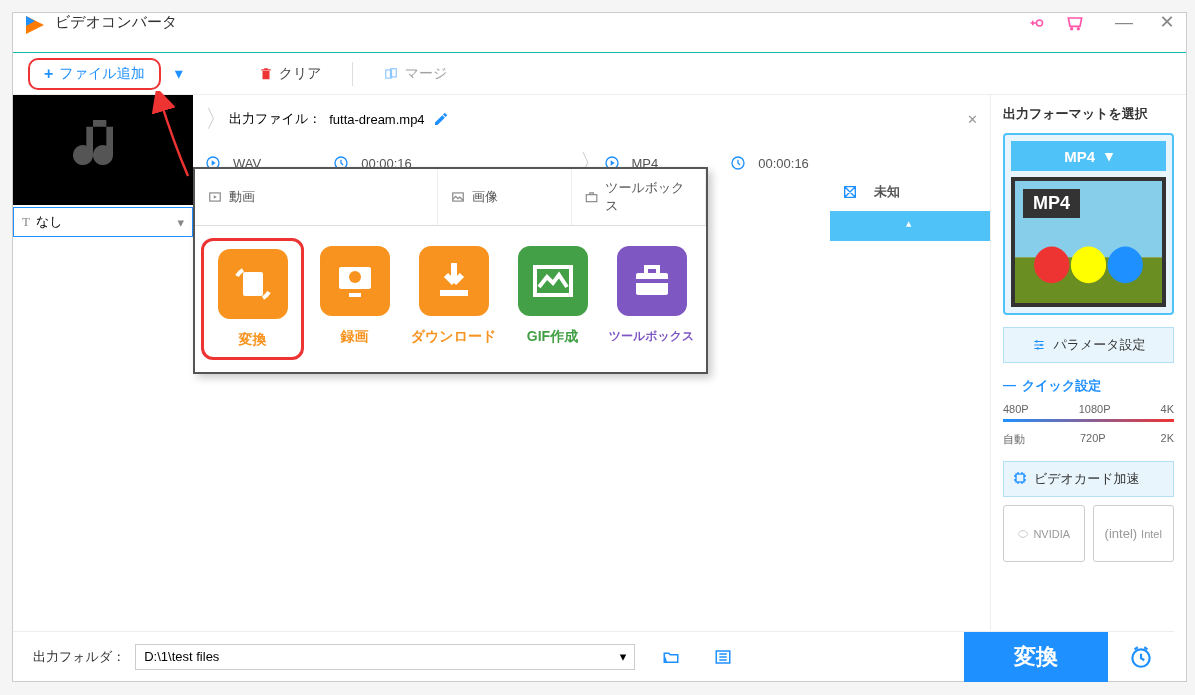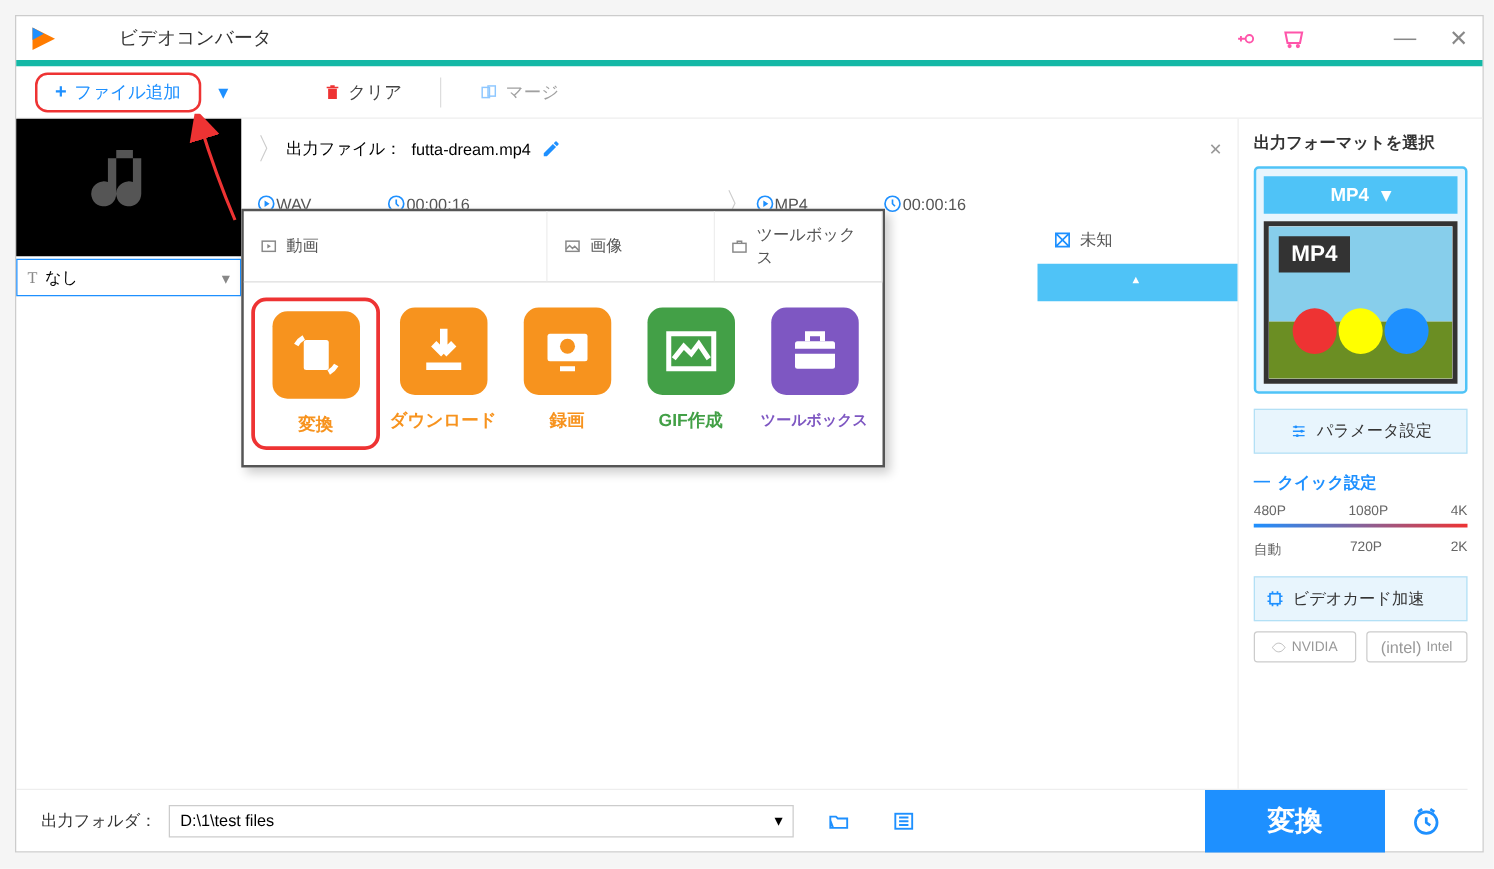--- a/index.html
+++ b/index.html
@@ -1,18 +1,18 @@
 <!DOCTYPE html>
 <html><head>
 <meta charset="utf-8">
 <style>
 * { margin: 0; padding: 0; box-sizing: border-box; font-family: "Meiryo", "Hiragino Sans", sans-serif; }
 body { background: #f5f5f5; width: 1195px; height: 695px; overflow: hidden; }
 .window { background: #fff; width: 1175px; height: 670px; margin: 12px; border: 1px solid #ccc; position: relative; }
-.titlebar { height: 40px; display: flex; align-items: center; padding: 0 10px; border-bottom: 5px solid #14b8a6; gap: 40px; }
+.titlebar { height: 40px; display: flex; align-items: flex-start; padding: 0 10px; border-bottom: 1px solid #14b8a6; }
 .app-icon { width: 24px; height: 24px; margin-right: 8px; }
 .app-title { font-size: 15px; color: #333; flex: 1; }
 .title-actions { display: flex; gap: 18px; align-items: center; }
 .title-actions svg, .title-actions span { color: #f5a; }
 .win-controls { display: flex; gap: 25px; margin-left: 30px; }
 .win-btn { width: 18px; height: 18px; display: flex; align-items: center; justify-content: center; cursor: pointer; color: #888; font-size: 18px; }
 
 .toolbar { height: 42px; display: flex; align-items: center; padding: 0 15px; gap: 10px; border-bottom: 1px solid #eee; }
 .tb-btn { display: flex; align-items: center; gap: 6px; padding: 6px 12px; font-size: 14px; color: #444; cursor: pointer; }
 .add-file-btn { border: 2px solid #e33; border-radius: 10px; padding: 5px 14px; color: #1e90ff; }
@@ -28,21 +28,21 @@
 .subtitle-row { height: 30px; border: 1px solid #1e90ff; display: flex; align-items: center; padding: 0 8px; margin-top: 2px; font-size: 13px; }
 .sub-T { margin-right: 6px; color: #888; font-family: serif; }
 .sub-drop { margin-left: auto; color: #888; }
 
 .center-col { flex: 1; position: relative; }
 .file-info-bar { display: flex; padding: 8px 12px; font-size: 13px; }
 .file-info-half { flex: 1; display: flex; align-items: center; gap: 8px; }
 .chevron-right { color: #ccc; font-size: 24px; }
 .close-x { color: #999; margin-left: auto; cursor: pointer; }
 .meta-row { display: flex; padding: 4px 12px; font-size: 13px; color: #555; align-items: center; }
-.meta-half { flex: 1; display: flex; align-items: center; }
+.meta-half { flex: 1; display: flex; align-items: center; gap: 12px; }
 .meta-icon { color: #1e90ff; }
 
 .arrow-annotation { position: absolute; left: 135px; top: 78px; z-index: 5; }
 
 .tools-panel { position: absolute; left: 0; top: 72px; width: 515px; border: 2px solid #555; background: #fff; box-shadow: 4px 4px 8px rgba(0,0,0,0.2); }
 .tools-tabs { display: flex; border-bottom: 1px solid #ddd; }
 .tools-tab { flex: 1; padding: 10px 12px; font-size: 13px; color: #555; display: flex; align-items: center; gap: 6px; border-right: 1px solid #eee; }
 .tools-grid { display: flex; padding: 20px 10px; gap: 10px; }
 .tool-card { flex: 1; display: flex; flex-direction: column; align-items: center; gap: 12px; cursor: pointer; }
 .tool-card.highlighted { border: 3px solid #e33; border-radius: 12px; padding: 8px 4px; margin: -8px -4px; }
@@ -54,26 +54,26 @@
 .format-box { border: 2px solid #4fc3f7; border-radius: 4px; padding: 6px; background: #e8f5fd; }
 .format-title { background: #4fc3f7; color: #fff; text-align: center; padding: 6px; font-size: 15px; font-weight: bold; display: flex; align-items: center; justify-content: center; gap: 10px; }
 .format-thumb { width: 100%; height: 130px; background: #fff; border: 4px solid #333; margin-top: 6px; position: relative; overflow: hidden; }
 .format-thumb-label { position: absolute; top: 8px; left: 8px; background: #333; color: #fff; padding: 4px 10px; font-size: 18px; font-weight: bold; }
 .param-btn { margin-top: 12px; background: #e8f5fd; border: 1px solid #b3e0f5; padding: 8px; text-align: center; font-size: 13px; color: #333; cursor: pointer; display: flex; align-items: center; justify-content: center; gap: 6px; }
 .quick-settings { margin-top: 14px; }
 .quick-header { font-size: 13px; color: #1e90ff; display: flex; gap: 6px; font-weight: bold; }
 .res-labels { display: flex; justify-content: space-between; font-size: 11px; color: #666; margin-top: 8px; }
 .res-labels2 { display: flex; justify-content: space-between; font-size: 11px; color: #666; margin-top: 10px; }
 .res-slider { height: 3px; background: linear-gradient(to right, #1e90ff, #e33); margin-top: 4px; }
-.gpu-btn { margin-top: 14px; background: #e8f5fd; padding: 8px; font-size: 13px; color: #333; display: flex; align-items: center; gap: 6px; cursor: pointer; border: 1px solid #b3e0f5; }
+.gpu-btn { margin-top: 14px; background: #e8f5fd; padding: 8px; font-size: 13px; color: #333; display: flex; align-items: flex-start; gap: 6px; cursor: pointer; border: 1px solid #b3e0f5; }
 .gpu-chips { display: flex; gap: 8px; margin-top: 8px; }
-.gpu-chip { flex: 1; border: 1px solid #ccc; border-radius: 3px; font-size: 11px; color: #999; padding: 4px 6px; text-align: center; display: flex; align-items: center; gap: 4px; justify-content: center; }
+.gpu-chip { flex: 1; border: 1px solid #ccc; border-radius: 3px; font-size: 11px; color: #999; padding: 20px 6px; text-align: center; display: flex; align-items: center; gap: 4px; justify-content: center; }
 
 .extra-meta { position: absolute; right: 0; top: 84px; width: 160px; display: flex; flex-direction: column; gap: 6px; }
-.extra-row { display: flex; align-items: center; gap: 6px; font-size: 13px; color: #555; padding: 4px 12px; }
+.extra-row { display: flex; align-items: center; gap: 16px; font-size: 13px; color: #555; padding: 4px 12px; font-weight: bold; }
 .edit-bar { background: #4fc3f7; height: 30px; display: flex; align-items: center; justify-content: center; color: #fff; }
 
 .bottom-bar { position: absolute; bottom: 0; left: 0; right: 12px; height: 50px; display: flex; align-items: center; padding: 0 20px; border-top: 1px solid #eee; }
 .out-label { font-size: 13px; color: #333; margin-right: 10px; }
 .out-input { flex: 0 0 500px; height: 26px; border: 1px solid #ccc; padding: 0 8px; font-size: 13px; display: flex; align-items: center; justify-content: space-between; }
 .out-icons { display: flex; gap: 30px; margin-left: 25px; }
 .out-icons svg { color: #1e90ff; cursor: pointer; }
 .convert-btn { margin-left: auto; background: #1e90ff; color: #fff; font-size: 22px; font-weight: bold; padding: 10px 50px; cursor: pointer; }
 .clock-icon { margin-left: 20px; color: #1e90ff; cursor: pointer; }
 </style>
@@ -233,34 +233,34 @@
               <svg width="48" height="48" viewBox="0 0 24 24">
                   <rect x="7" y="6" width="10" height="12" fill="#fff" rx="1"></rect>
                   <path d="M4 8a8 8 0 0 1 3-3M20 16a8 8 0 0 1-3 3" stroke="#fff" stroke-width="2" fill="none"></path>
                 </svg>
             </div>
             <span class="tool-label" style="color:#f7931e">変換</span>
           </div>
           <div class="tool-card">
             <div class="tool-icon" style="background:#f7931e">
               <svg width="48" height="48" viewBox="0 0 24 24">
-                  <path fill="#fff" d="M12 3v10m0 0l-4-4m4 4l4-4M5 18h14" stroke="#fff" stroke-width="3"></path>
-                </svg>
-            </div>
-            <span class="tool-label" style="color:#f7931e">ダウンロード</span>
-          </div>
-          <div class="tool-card">
-            <div class="tool-icon" style="background:#f7931e">
-              <svg width="48" height="48" viewBox="0 0 24 24">
                   <rect x="4" y="5" width="16" height="11" fill="#fff" rx="1"></rect>
                   <rect x="9" y="18" width="6" height="2" fill="#fff"></rect>
                   <circle cx="12" cy="10" r="3" fill="#f7931e"></circle>
                 </svg>
             </div>
             <span class="tool-label" style="color:#f7931e">録画</span>
+          </div>
+          <div class="tool-card">
+            <div class="tool-icon" style="background:#f7931e">
+              <svg width="48" height="48" viewBox="0 0 24 24">
+                  <path fill="#fff" d="M12 3v10m0 0l-4-4m4 4l4-4M5 18h14" stroke="#fff" stroke-width="3"></path>
+                </svg>
+            </div>
+            <span class="tool-label" style="color:#f7931e">ダウンロード</span>
           </div>
           <div class="tool-card">
             <div class="tool-icon" style="background:#43a047">
               <svg width="48" height="48" viewBox="0 0 24 24">
                   <rect x="3" y="5" width="18" height="14" fill="none" stroke="#fff" stroke-width="2"></rect>
                   <path d="M5 15l4-5 3 3 3-4 4 6" fill="none" stroke="#fff" stroke-width="2"></path>
                 </svg>
             </div>
             <span class="tool-label" style="color:#43a047">GIF作成</span>
           </div>

